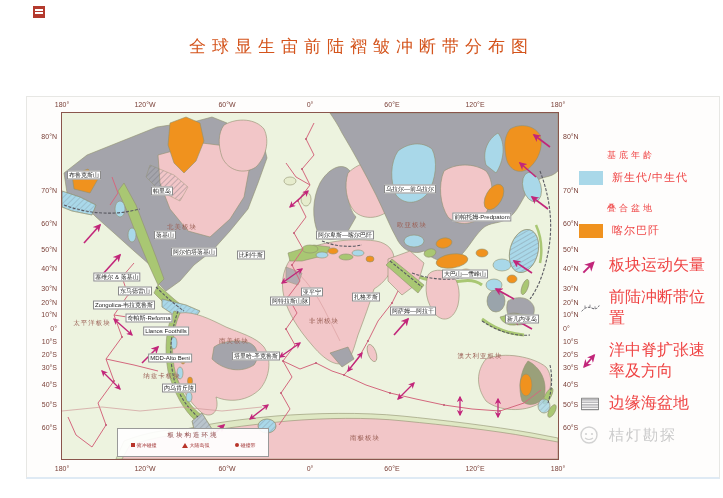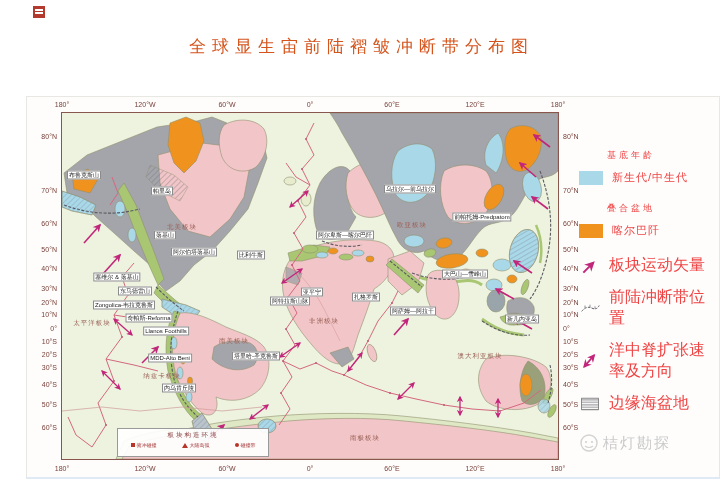--- a/index.html
+++ b/index.html
@@ -33,21 +33,21 @@
     border-bottom:5px solid #b8352a;display:inline-block;}
   .sym-dot{width:4px;height:4px;border-radius:50%;background:#b8352a;display:inline-block;}
   .legend{position:absolute;left:552px;top:52px;width:134px;color:#ef4444;}
   .legend .sec-title{font-size:9px;letter-spacing:3px;margin:0 0 8px 28px;}
   .legend .row{display:flex;align-items:center;gap:9px;margin-bottom:9px;}
   .legend .swatch{width:24px;height:14px;flex:0 0 auto;}
   .legend .row .lab{font-size:11px;letter-spacing:1px;white-space:nowrap;}
   .legend .gap{height:8px;}
   .symrow{display:flex;align-items:center;gap:8px;margin-bottom:11px;}
   .symrow svg{width:22px;height:20px;flex:0 0 auto;}
-  .watermark{position:absolute;left:552px;top:336px;display:flex;align-items:center;gap:4px;color:#cbcbcb;}
+  .watermark{position:absolute;left:552px;top:328px;display:flex;align-items:center;gap:10px;color:#cbcbcb;}
   .watermark .wm-text{font-size:15px;letter-spacing:2px;}
   .hidden-defs{position:absolute;width:0;height:0;overflow:hidden;}
 </style>
 </head>
 <body>
 
 <svg class="hidden-defs" aria-hidden="true">
   <defs>
     <pattern id="ptHatch" width="4" height="4" patternUnits="userSpaceOnUse" patternTransform="rotate(45)">
       <line x1="0" y1="0" x2="0" y2="4" stroke="#6d6d76" stroke-width="1"></line>

